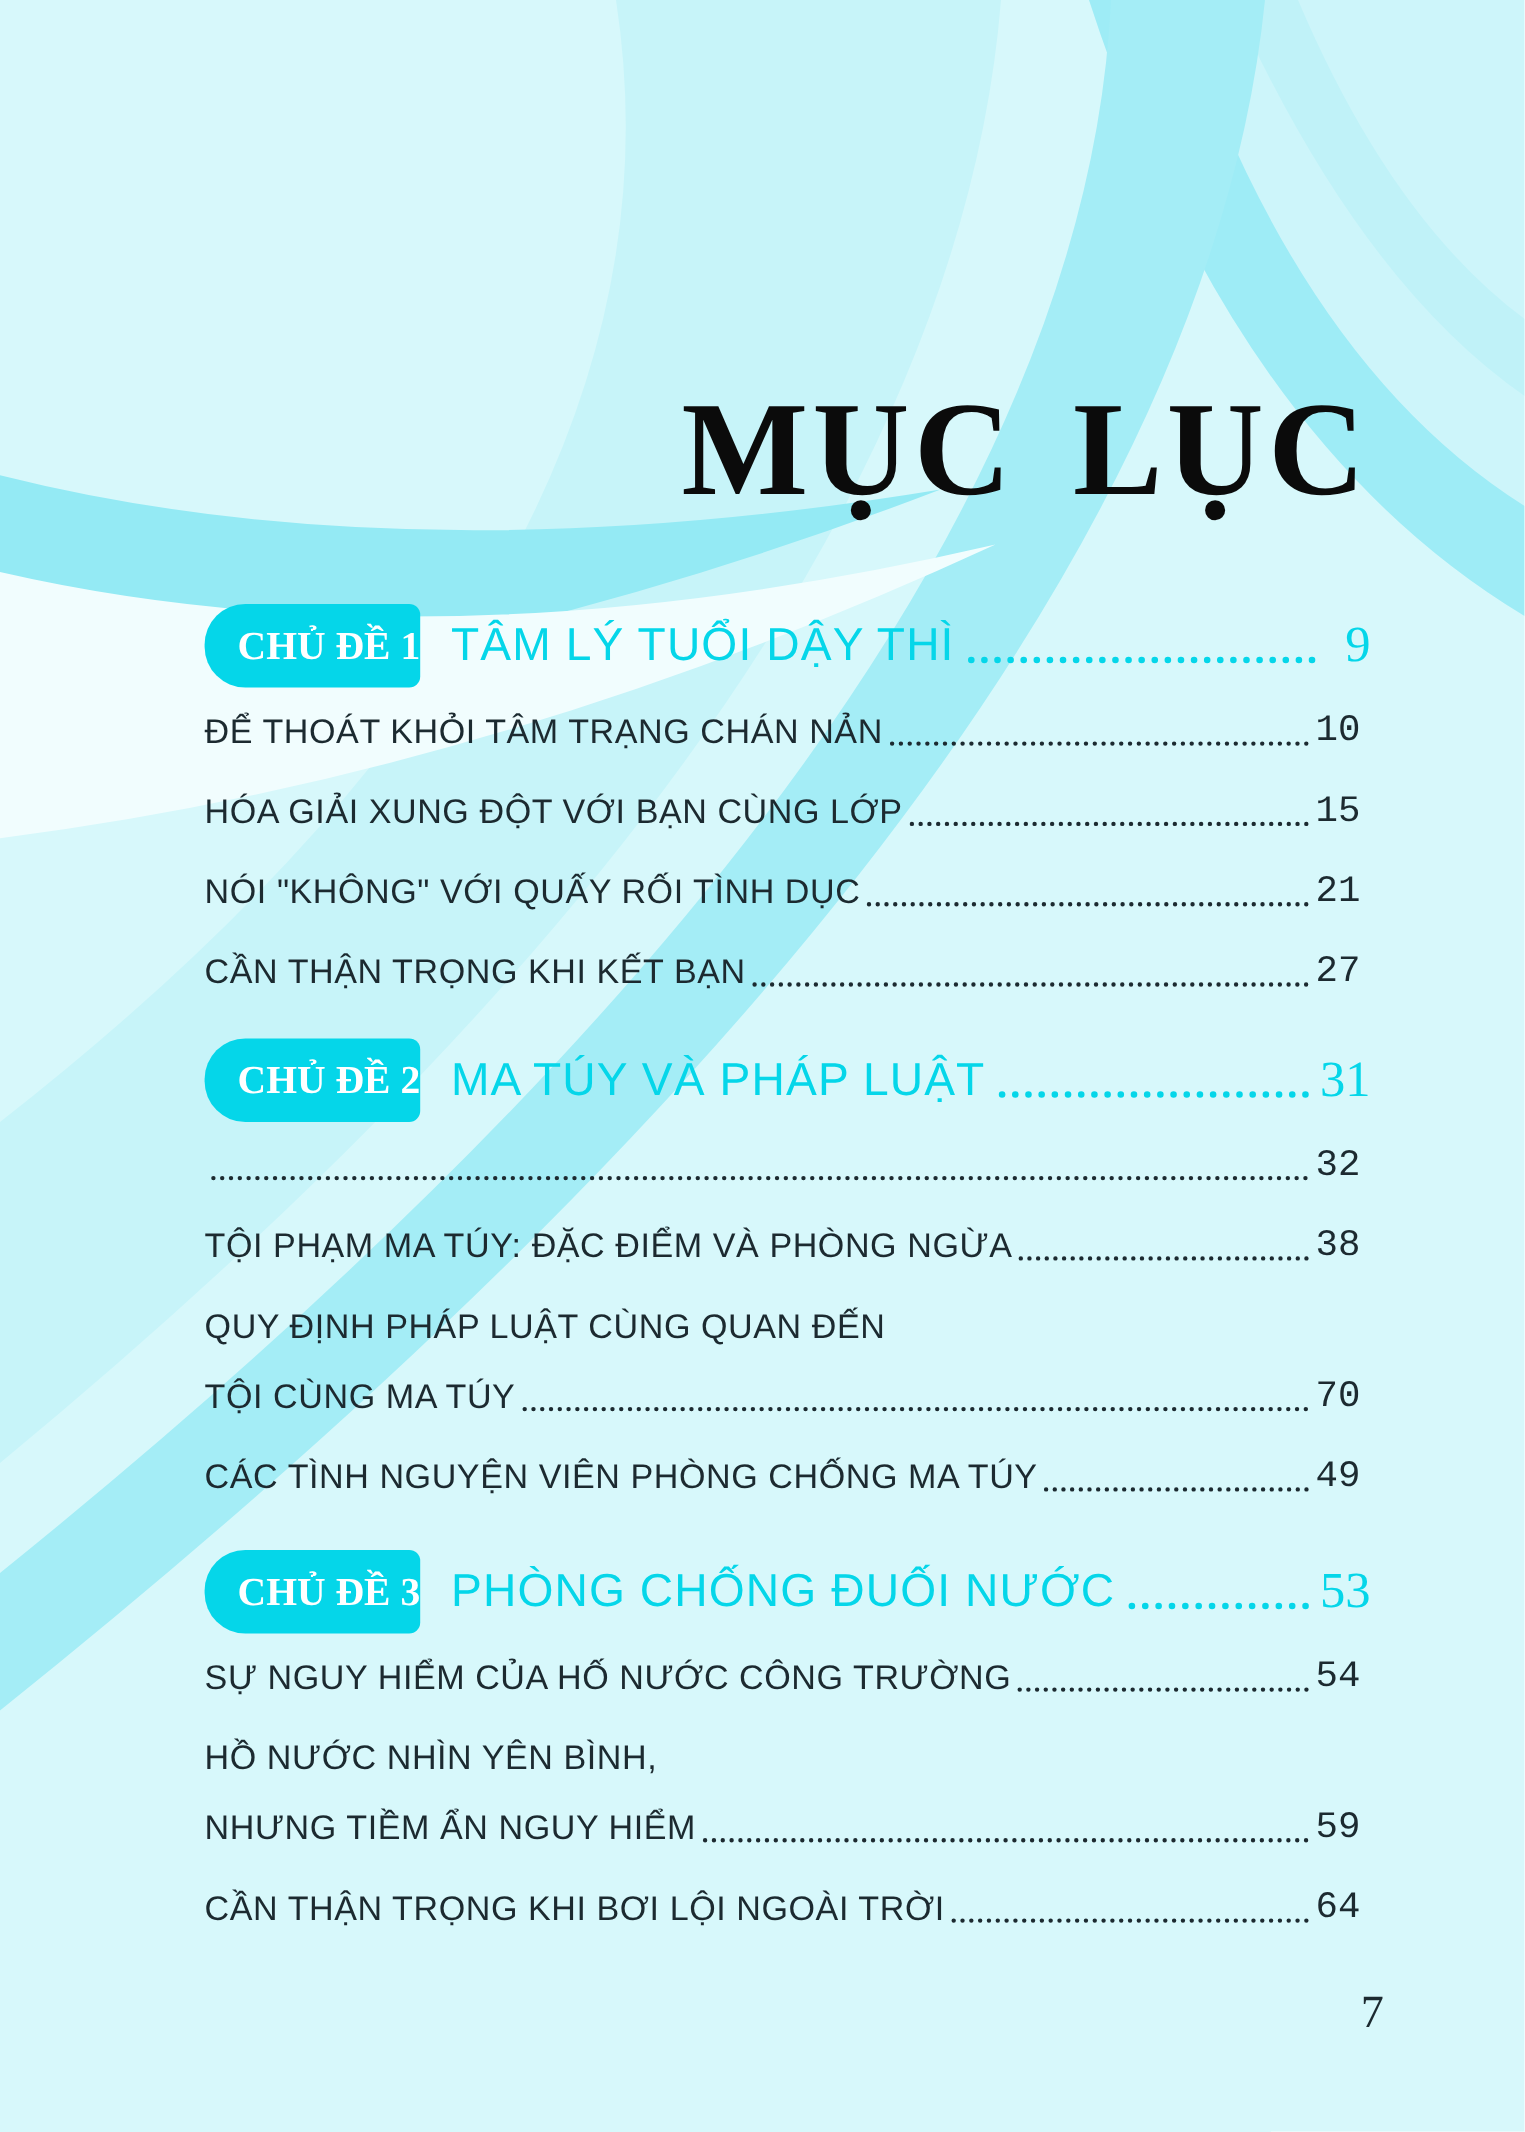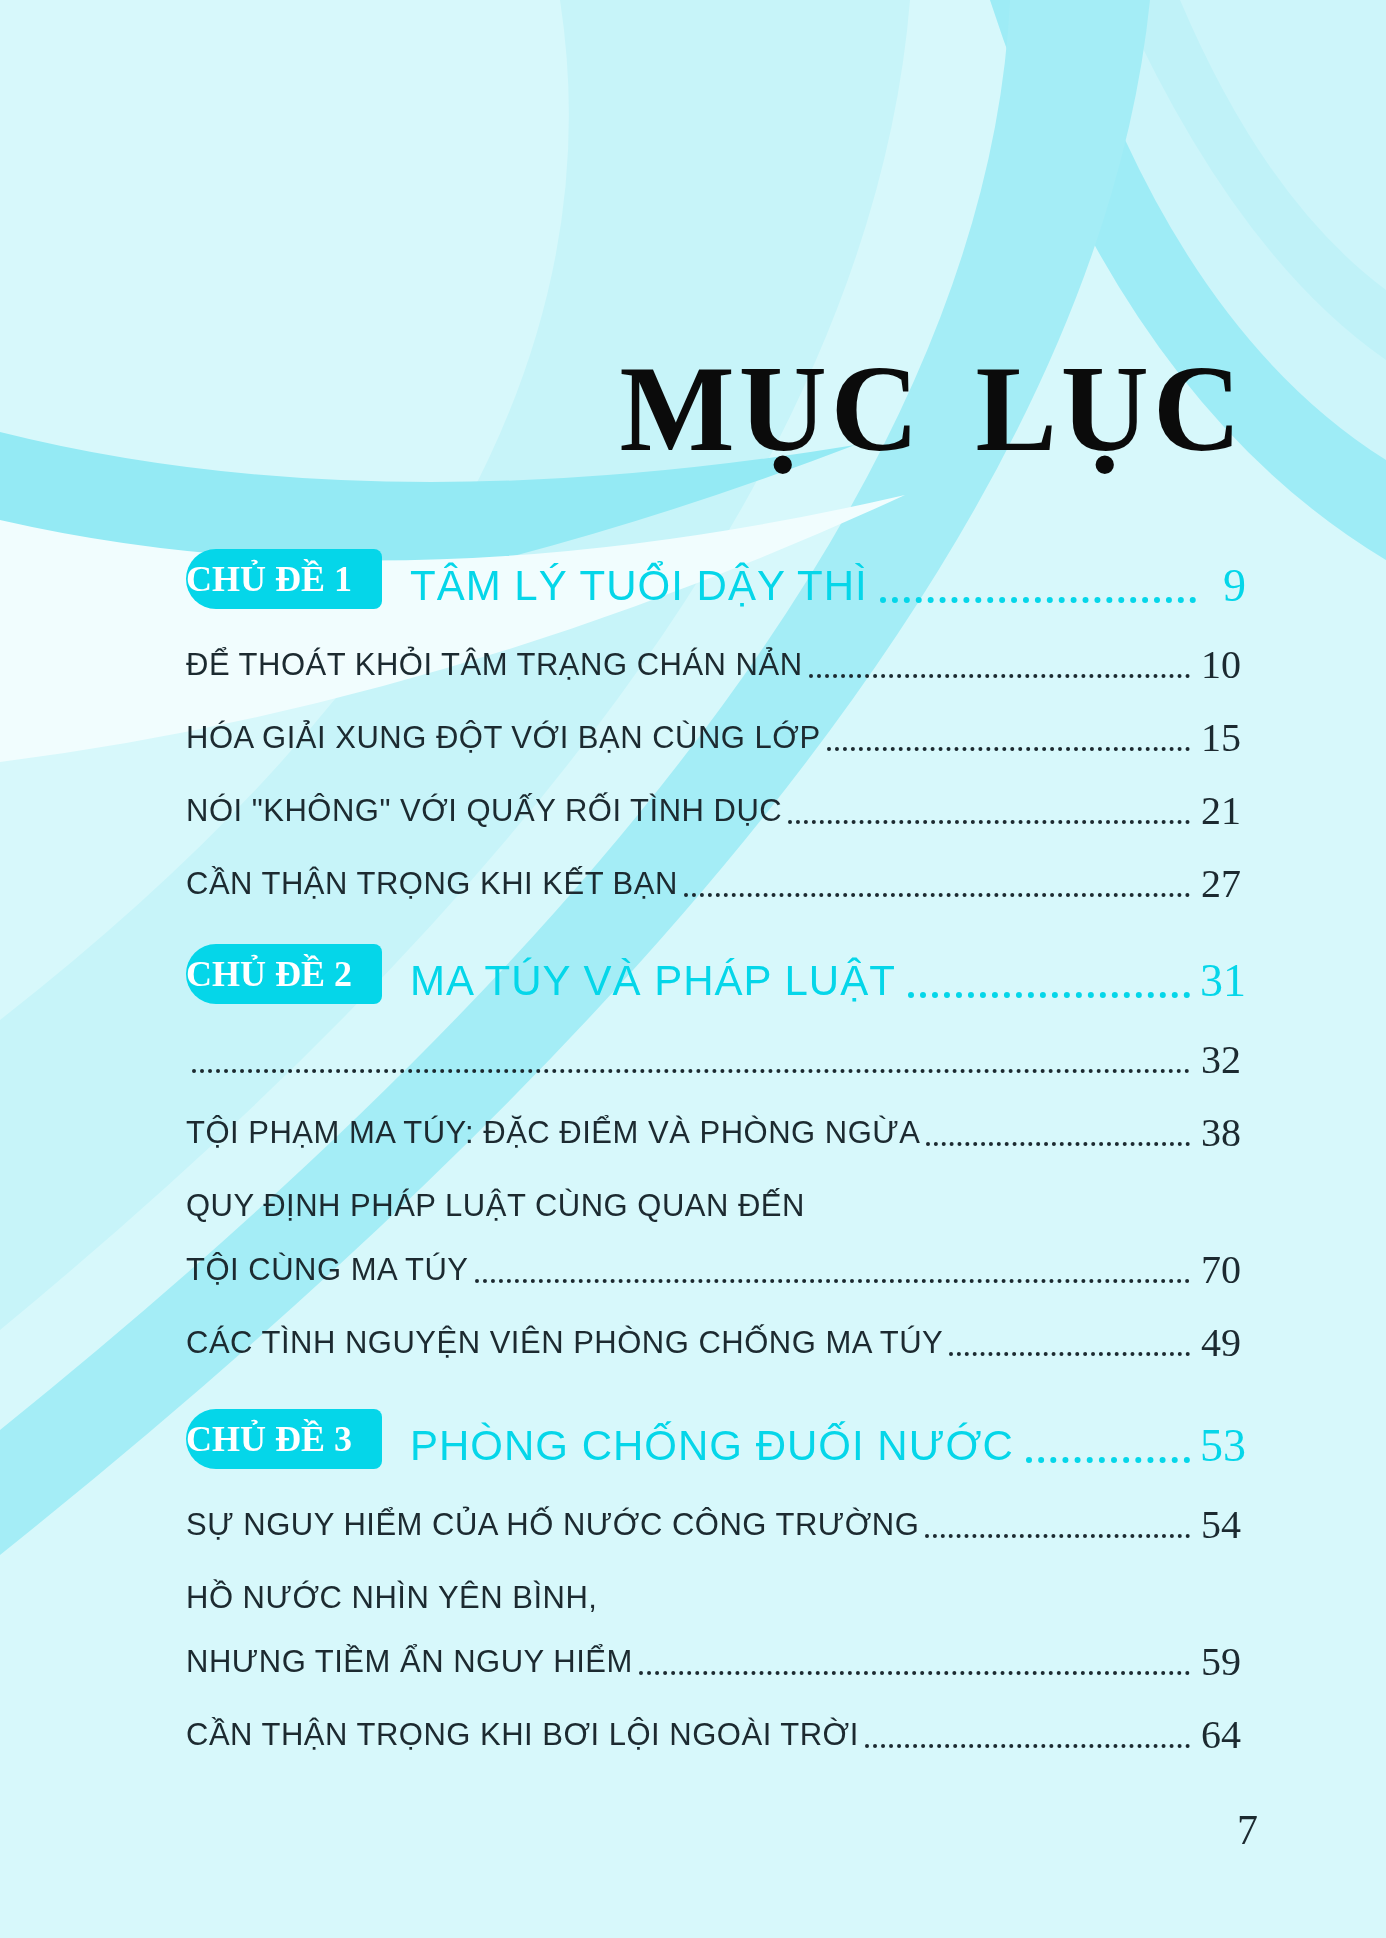--- a/index.html
+++ b/index.html
@@ -30,24 +30,24 @@
 
   .toc { position: absolute; left: 186px; top: 549px; width: 1060px; }
   .section { position: absolute; left: 0; right: 0; }
   .section:nth-of-type(1) { top: 0; }
   .section:nth-of-type(2) { top: 395px; }
   .section:nth-of-type(3) { top: 860px; }
 
   .section-header { display: flex; align-items: stretch; height: 74px; }
   .badge {
     flex: 0 0 196px;
-    height: 60px;
+    height: 76px;
     background: var(--accent-cyan, #05d6e9);
     border-radius: 37px 10px 10px 37px;
-    display: flex; align-items: center; justify-content: flex-start;
+    display: flex; align-items: center; justify-content: flex-end;
   }
   .badge-label {
     color: var(--badge-text, #ffffff);
     font-family: "Liberation Serif", "DejaVu Serif", serif;
     font-weight: 700;
     font-size: 36px;
     white-space: nowrap;
   }
   .section-title-row { flex: 1; display: flex; align-items: flex-end; margin-left: 28px; }
   .section-title {
@@ -74,26 +74,26 @@
   .toc-item + .toc-item { margin-top: 9px; }
   .item-line { display: flex; align-items: flex-end; }
   .item-text {
     font-size: 31px;
     line-height: 64px;
     letter-spacing: 0.5px;
     color: var(--item-text, #1c2a30);
     white-space: nowrap;
   }
   .item-page {
-    font-family: Liberation Serif, serif;
-    font-size: 40px;
+    font-family: Liberation Mono, monospace;
+    font-size: 34px;
     line-height: 64px;
     color: var(--item-text, #1c2a30);
     min-width: 50px;
-    text-align: center;
+    text-align: left;
   }
 
   .folio {
     position: absolute;
     top: 1806px;
     right: 128px;
     font-family: "Liberation Serif", "DejaVu Serif", serif;
     font-size: 42px;
     color: var(--item-text, #1c2a30);
   }

